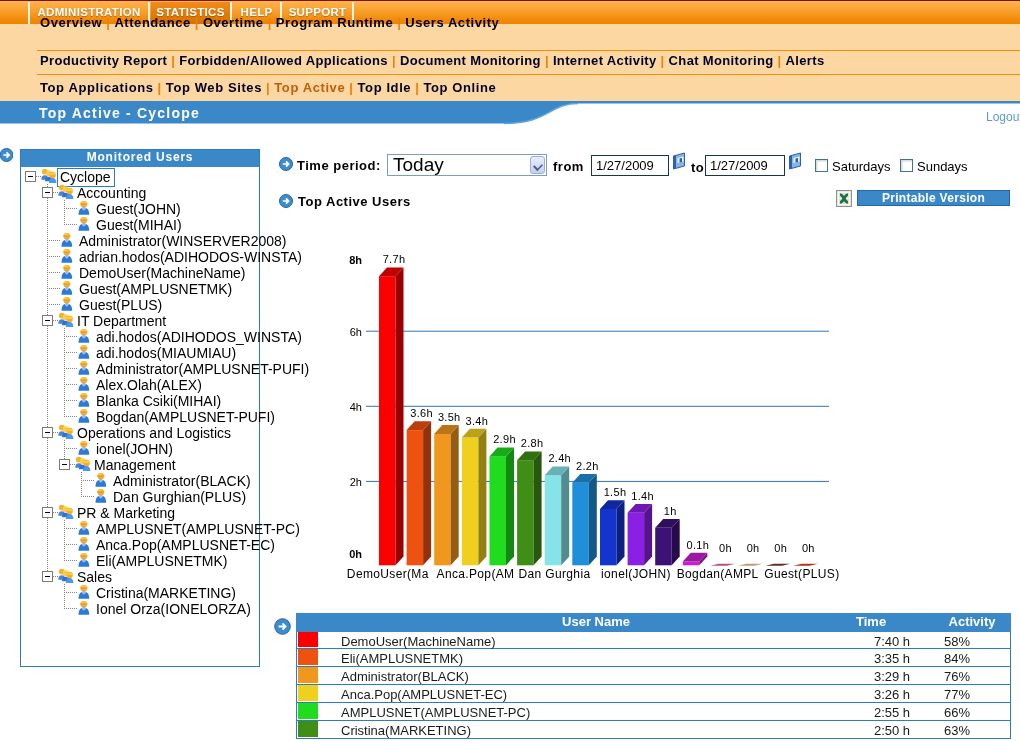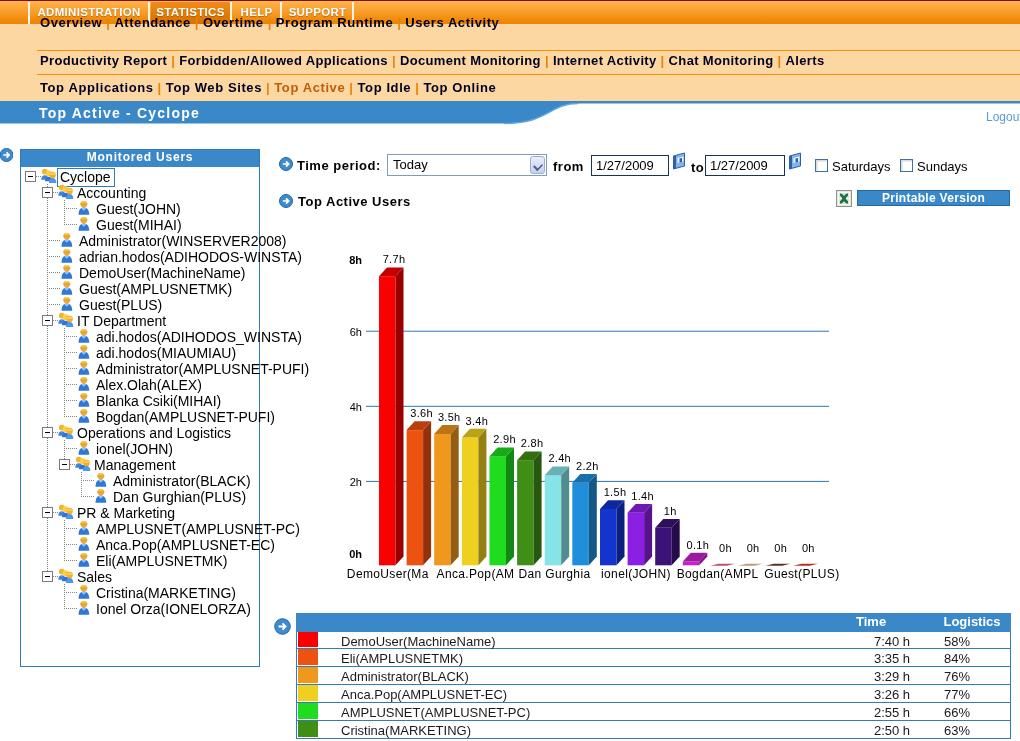--- a/index.html
+++ b/index.html
@@ -37,21 +37,21 @@
 .exp{position:absolute;width:11px;height:11px;background:#fff;border:1px solid #7B7B7B}
 .exp span{position:absolute;left:2px;top:4px;width:5px;height:1px;background:#000}
 .ticon{position:absolute}
 .tlab{position:absolute;font-size:14px;color:#000;white-space:nowrap}
 .tlab.sel{border:1px solid #2E7CBB;padding:0 3px 1px 2px}
 
 .circ{position:absolute}
 .blab{position:absolute;font-size:13px;font-weight:bold;color:#000;white-space:nowrap;letter-spacing:0.5px}
 .nlab{position:absolute;font-size:13px;color:#000;white-space:nowrap}
 #sel{position:absolute;left:387px;top:154px;width:160px;height:22px;
- border:1px solid #7F9DB9;background:#fff;font-size:13px;color:#000;
+ border:1px solid #7F9DB9;background:#fff;font-size:19px;color:#000;
  line-height:20px;padding-left:5px}
 #selbtn{position:absolute;left:530px;top:156px;width:15px;height:18px;border-radius:3px;
  background:linear-gradient(#E9EEFB,#C4D0F0);border:1px solid #9DAED2;}
 #selbtn:after{content:"";position:absolute;left:2.5px;top:4.5px;width:6px;height:6px;
  border-left:2px solid #4A5C80;border-bottom:2px solid #4A5C80;transform:rotate(-45deg) scale(1,.75);
  transform-origin:50% 50%}
 .dinp{position:absolute;top:155px;height:21px;border:1px solid #18344F;background:#fff;
  font-size:13px;line-height:19px;padding-left:4px;color:#000}
 .cbx{position:absolute;top:159px;width:13px;height:13px;background:#fff;
  border:1px solid #44709A;box-shadow:inset 1.5px 1.5px 1px #D8DCD8}
@@ -407,22 +407,23 @@
 <text x="387.7" y="333.0" text-anchor="middle" font-size="12" letter-spacing="0.35">Bogdan(AMPL</text>
 <text x="471.9" y="333.0" text-anchor="middle" font-size="12" letter-spacing="0.35">Guest(PLUS)</text>
 </svg>
 
 <svg class="circ" style="left:274px;top:618px" width="17" height="17" viewBox="0 0 17 17">
  <circle cx="8.5" cy="8.5" r="7.8" fill="#3E8CCB" stroke="#2268A8" stroke-width="1"></circle>
  <path d="M4.6,8.5 H11.2 M8.5,5.4 L11.6,8.5 L8.5,11.6" stroke="#fff" stroke-width="1.8" fill="none"></path>
 </svg>
 <div id="tbl"></div>
 <div id="thead">
+    <span style="position:absolute;left:0;width:600px;text-align:center">User Name</span>
     <span style="position:absolute;left:560px;width:74px;text-align:left">Time</span>
-    <span style="position:absolute;left:636px;width:80px;text-align:center">Logistics</span>
+    <span style="position:absolute;left:636px;width:80px;text-align:center">Activity</span>
   </div>
 <div class="trow" style="top:631.5px;height:17.9px">
 <div class="sw" style="background:#FA0000"></div>
 <div class="tn">DemoUser(MachineName)</div>
 <div class="tt">7:40 h</div>
 <div class="ta">58%</div>
 </div>
 <div class="trow" style="top:649.4px;height:17.9px">
 <div class="sw" style="background:#EE5211"></div>
 <div class="tn">Eli(AMPLUSNETMK)</div>

